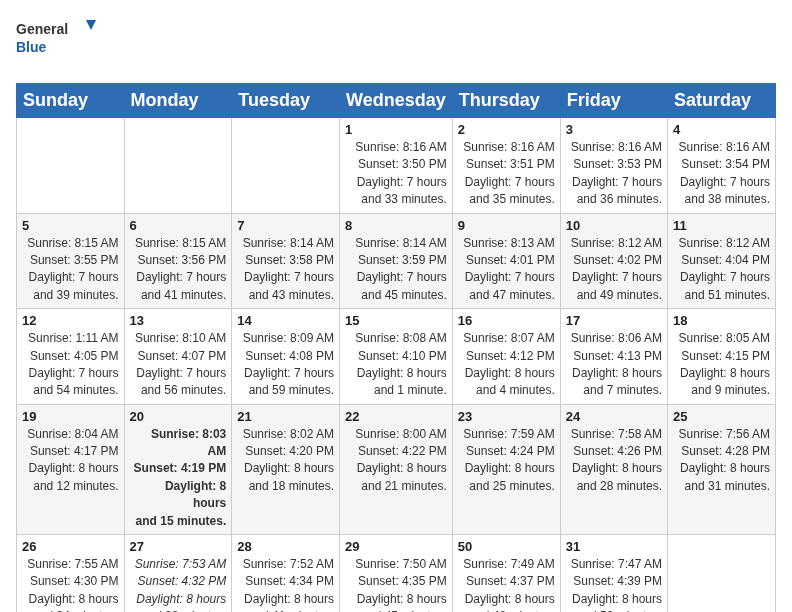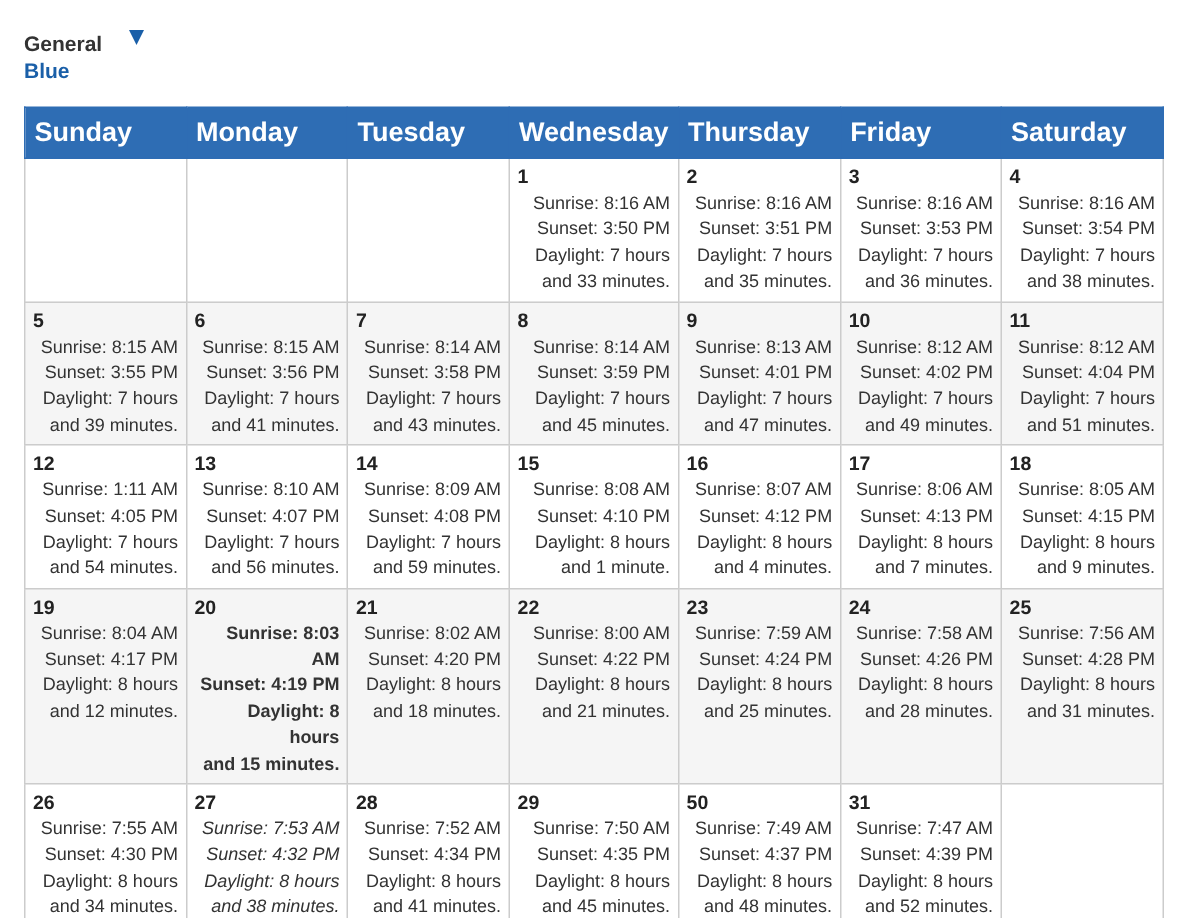--- a/index.html
+++ b/index.html
@@ -7,21 +7,21 @@
       font-family: Arial, sans-serif;
       background: #fff;
       width: 792px;
       min-height: 612px;
       padding: 16px;
     }
     .header {
       display: flex;
       align-items: flex-start;
       justify-content: space-between;
-      margin-bottom: 11px;
+      margin-bottom: 23px;
     }
     .logo {
       display: flex;
       align-items: center;
     }
     .title-section {
       text-align: right;
     }
     .month-title {
       font-size: 32px;

